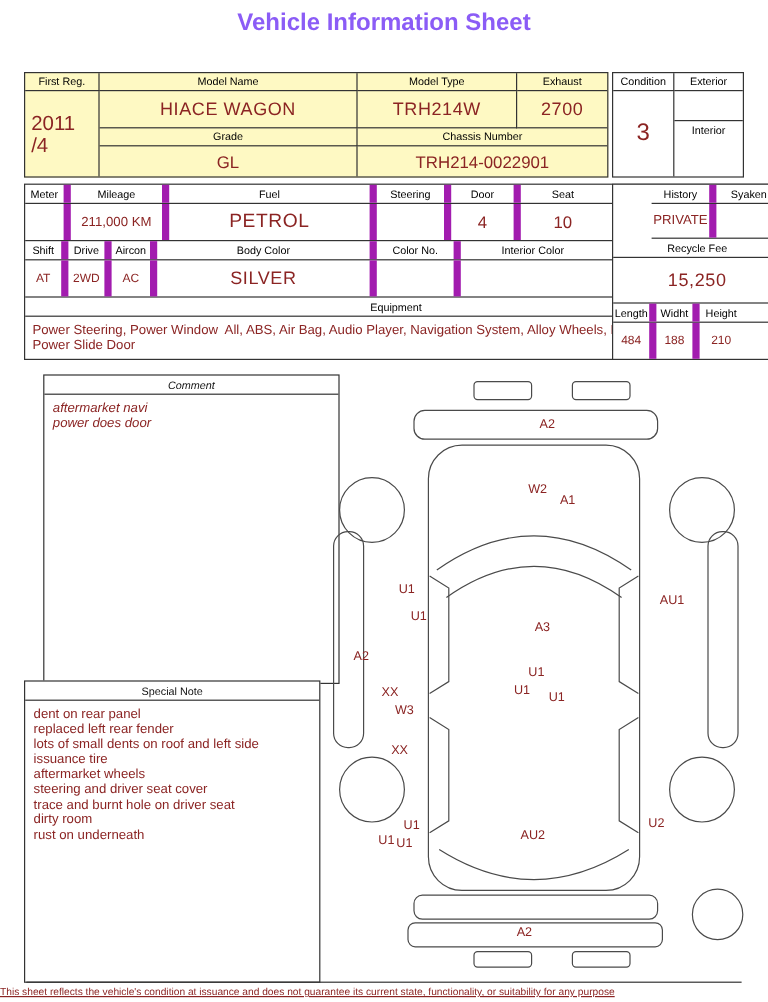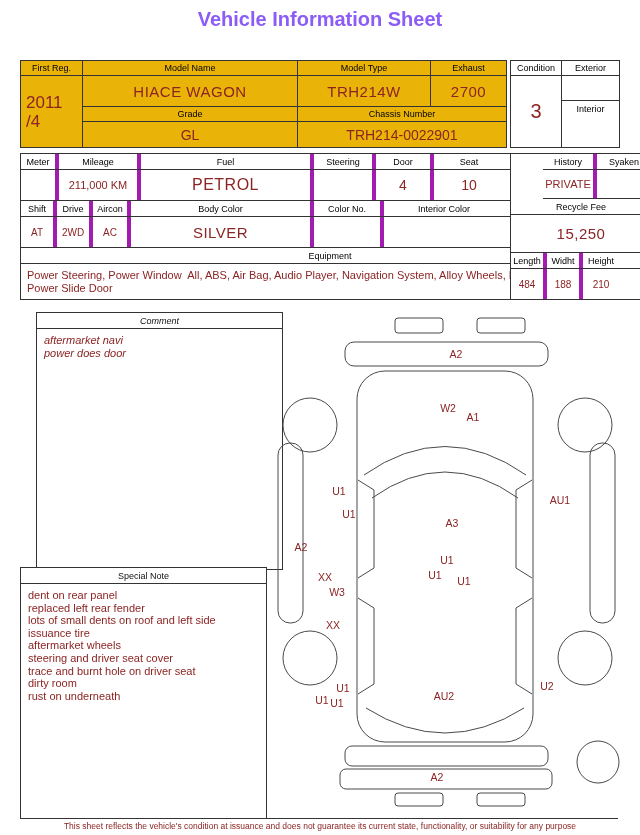--- a/index.html
+++ b/index.html
@@ -8,32 +8,32 @@
   .abs{position:absolute;}
   .title{position:absolute;top:8px;left:0;width:640px;text-align:center;
          font-size:20px;font-weight:bold;color:#8b5cf6;}
   
   .lbl{font-size:9px;color:#000;display:flex;align-items:center;justify-content:center;overflow:hidden;}
   .val{font-size:12px;color:#8b2423;display:flex;align-items:center;justify-content:center;overflow:hidden;}
   .v11{font-size:11px;} .v13{font-size:10px;text-align:right;} .v14{font-size:14px;}
   .v15{font-size:15px;letter-spacing:.5px;} .v16{font-size:16px;letter-spacing:.5px;} .v20{font-size:20px;}
   
   .g1{display:grid;grid-template-columns:62px 215px 133px 75px;
-      grid-template-rows:15px 31px 15px 25px;border:1px solid #333;background:#eab308;text-align:center;}
+      grid-template-rows:15px 31px 15px 25px;border:1px solid #333;background:#fef9c3;text-align:center;}
   .g1b{display:grid;grid-template-columns:51px 57px;
       grid-template-rows:15px 25px 15px 31px;border:1px solid #333;background:#fff;}
   .g1 > div,.g1b > div{border-right:1px solid #333;border-bottom:1px solid #333;}
   .br0{border-right:none !important;} .bb0{border-bottom:none !important;}
   .firstreg{flex-direction:column;align-items:flex-start;justify-content:center;
             padding-left:5px;font-size:17px;line-height:19px;}
   
   .b2,.b2b{border:1px solid #333;background:#fff;}
   .rrow{display:grid;border-bottom:1px solid #333;}
   .rrow.last{border-bottom:none;}
-  .rrow > div{border-right:4px solid #a21caf;display:flex;align-items:center;justify-content:center;overflow:hidden;}
+  .rrow > div{border-right:6px solid #a21caf;display:flex;align-items:center;justify-content:center;overflow:hidden;}
   .rrow > div:last-child{border-right:none;}
   .cols-a{grid-template-columns:38px 82px 173px 62px 58px 70px;}
   .cols-b{grid-template-columns:36px 36px 38px 183px 70px 120px;}
   .cols-c{grid-template-columns:54px 54px;margin-left:32px;}
   .cols-d{grid-template-columns:36px 36px 36px;}
   .cols-full{grid-template-columns:1fr;}
   .h15{height:15px;} .h28{height:28px;} .h30{height:30px;} .h35{height:35px;}
   .h37{height:37px;}
   .eqtext{display:block;justify-content:flex-start;padding:3px 6px;line-height:13px;
           text-align:left;white-space:pre-wrap;}
@@ -41,21 +41,21 @@
   .notebox{border:1px solid #333;background:#fff;}
   .notehdr{height:15px;border-bottom:1px solid #333;font-size:9px;
            display:flex;align-items:center;justify-content:center;}
   .notebody{padding:5px 7px;}
   .note-line{font-size:11px;color:#8b2423;line-height:13px;}
   .sn .note-line{line-height:12.6px;}
   
   .marker{position:absolute;transform:translate(-50%,-50%);font-size:10.5px;
           color:#8b2423;white-space:nowrap;}
   .footer-line{border-top:1px solid #333;height:0;}
-  .footer{text-align:center;font-size:8.5px;color:#8b2423;}
+  .footer{font-size:8.5px;color:#8b2423;text-decoration:underline;}
 </style>
 </head>
 <body>
 
 <div class="title">Vehicle Information Sheet</div>
 
 <div class="abs g1" style="left:20px;top:60px;">
   <div class="lbl" style="grid-area:1/1">First Reg.</div>
   <div class="lbl" style="grid-area:1/2">Model Name</div>
   <div class="lbl" style="grid-area:1/3">Model Type</div>

